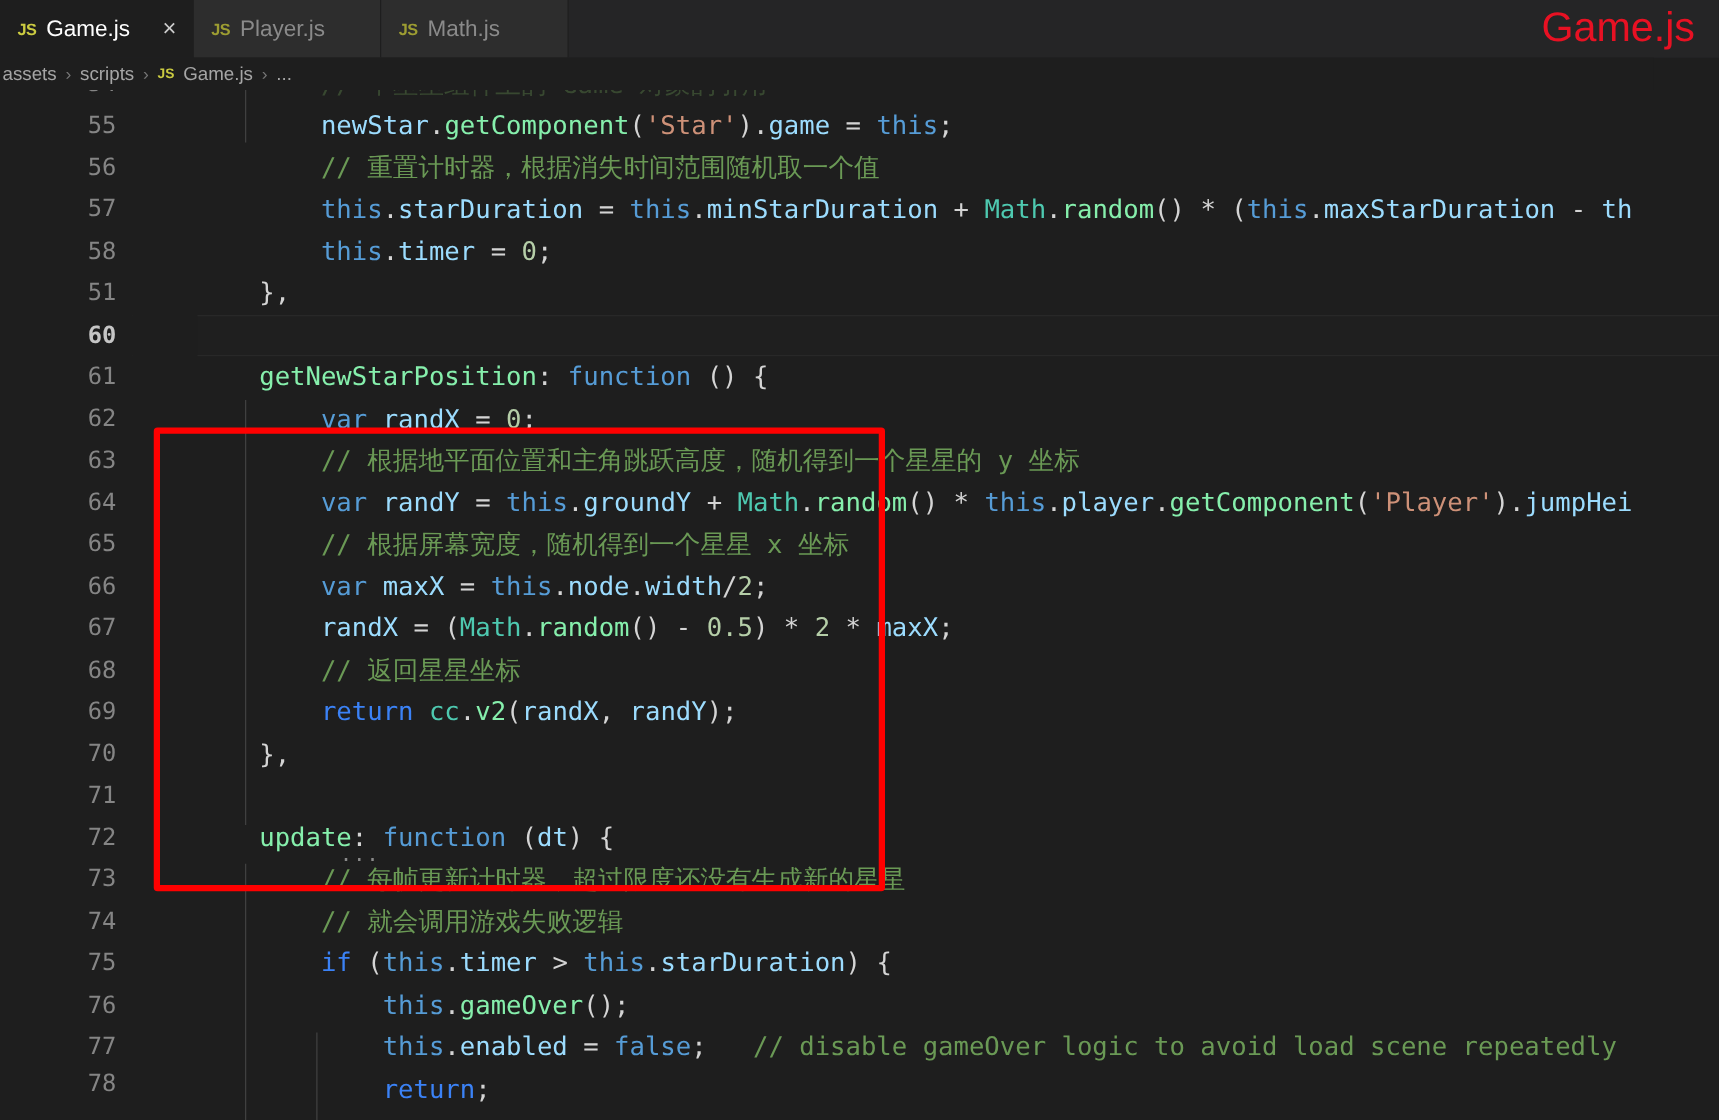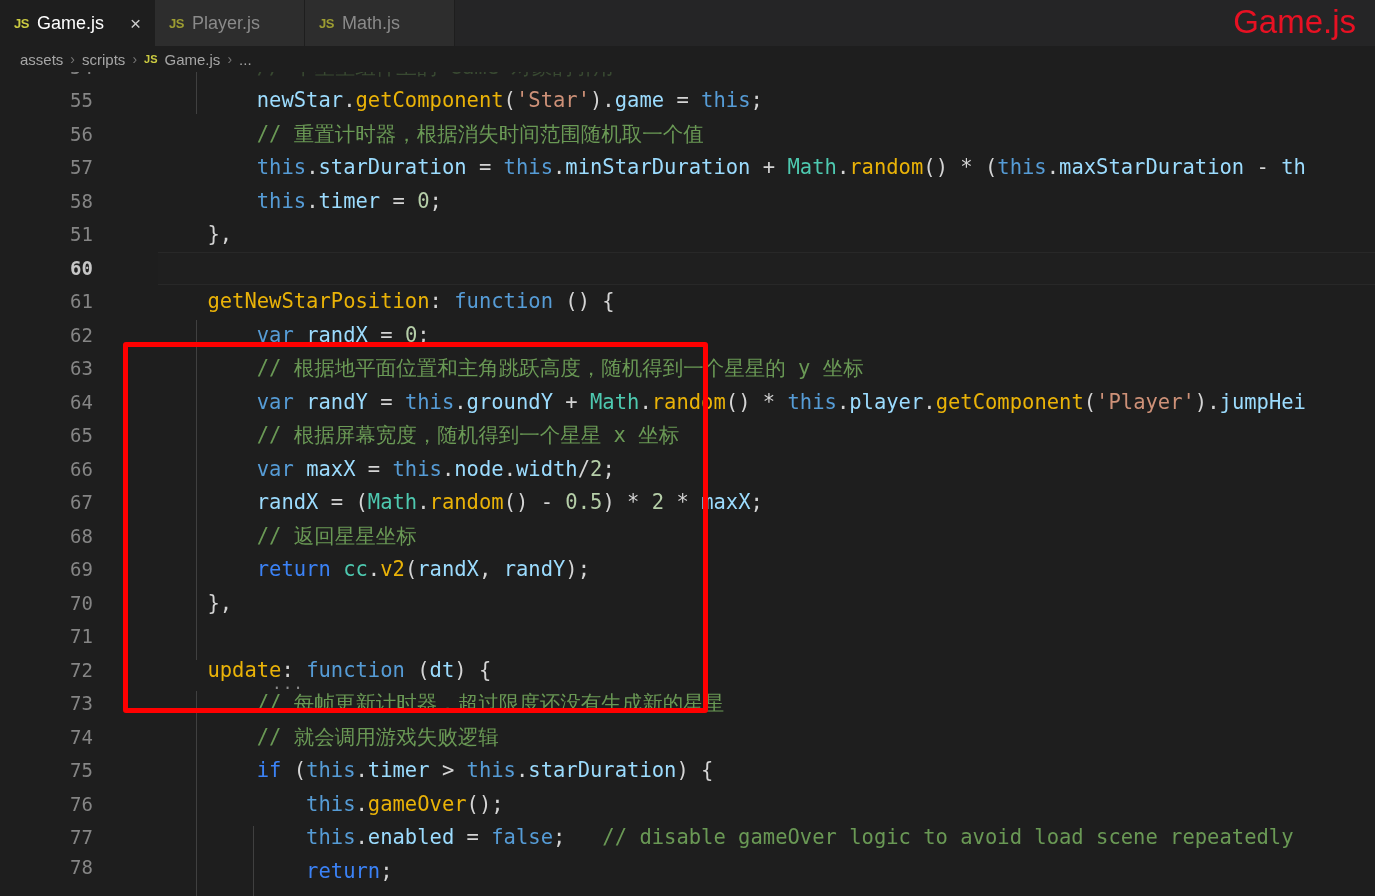--- a/index.html
+++ b/index.html
@@ -44,21 +44,21 @@
     position: absolute; right: 19px; top: 3px;
     font-family: "Liberation Sans", sans-serif;
     font-size: 33px; color: #e81123; letter-spacing: 0px;
   }
 
   
   #breadcrumb {
     position: absolute; top: 46px; left: 0; width: 1323px; height: 26px;
     background: #1e1e1e;
     display: flex; align-items: center;
-    padding-left: 20px; gap: 7px;
+    padding-left: 2px; gap: 7px;
     font-family: "Liberation Sans", sans-serif;
     font-size: 15px; color: #a6a6a6;
     z-index: 5;
   }
   #breadcrumb .sep { color: #767676; font-size: 14px; }
   #breadcrumb .jsicon {
     font-size: 11px; font-weight: bold; color: #cbcb41;
     font-family: "Liberation Sans", sans-serif;
   }
 
@@ -103,21 +103,21 @@
 
   
   .vguide {
     position: absolute; width: 1px; background: #404040; z-index: 1;
   }
   .vguide.dim { background: #323232; }
 
   
   .kw      { color: #569cd6; }            
   .kwp     { color: #3b82f6; }            
-  .fn      { color: #eab308; }            
+  .fn      { color: #86efac; }            
   .id      { color: #9cdcfe; }            
   .str     { color: #ce9178; }            
   .num     { color: #b5cea8; }            
   .cls     { color: #4ec9b0; }            
   .cmt     { color: #6a9955; }            
   .pn      { color: #d4d4d4; }
 
   
   #redbox {
     position: absolute;

